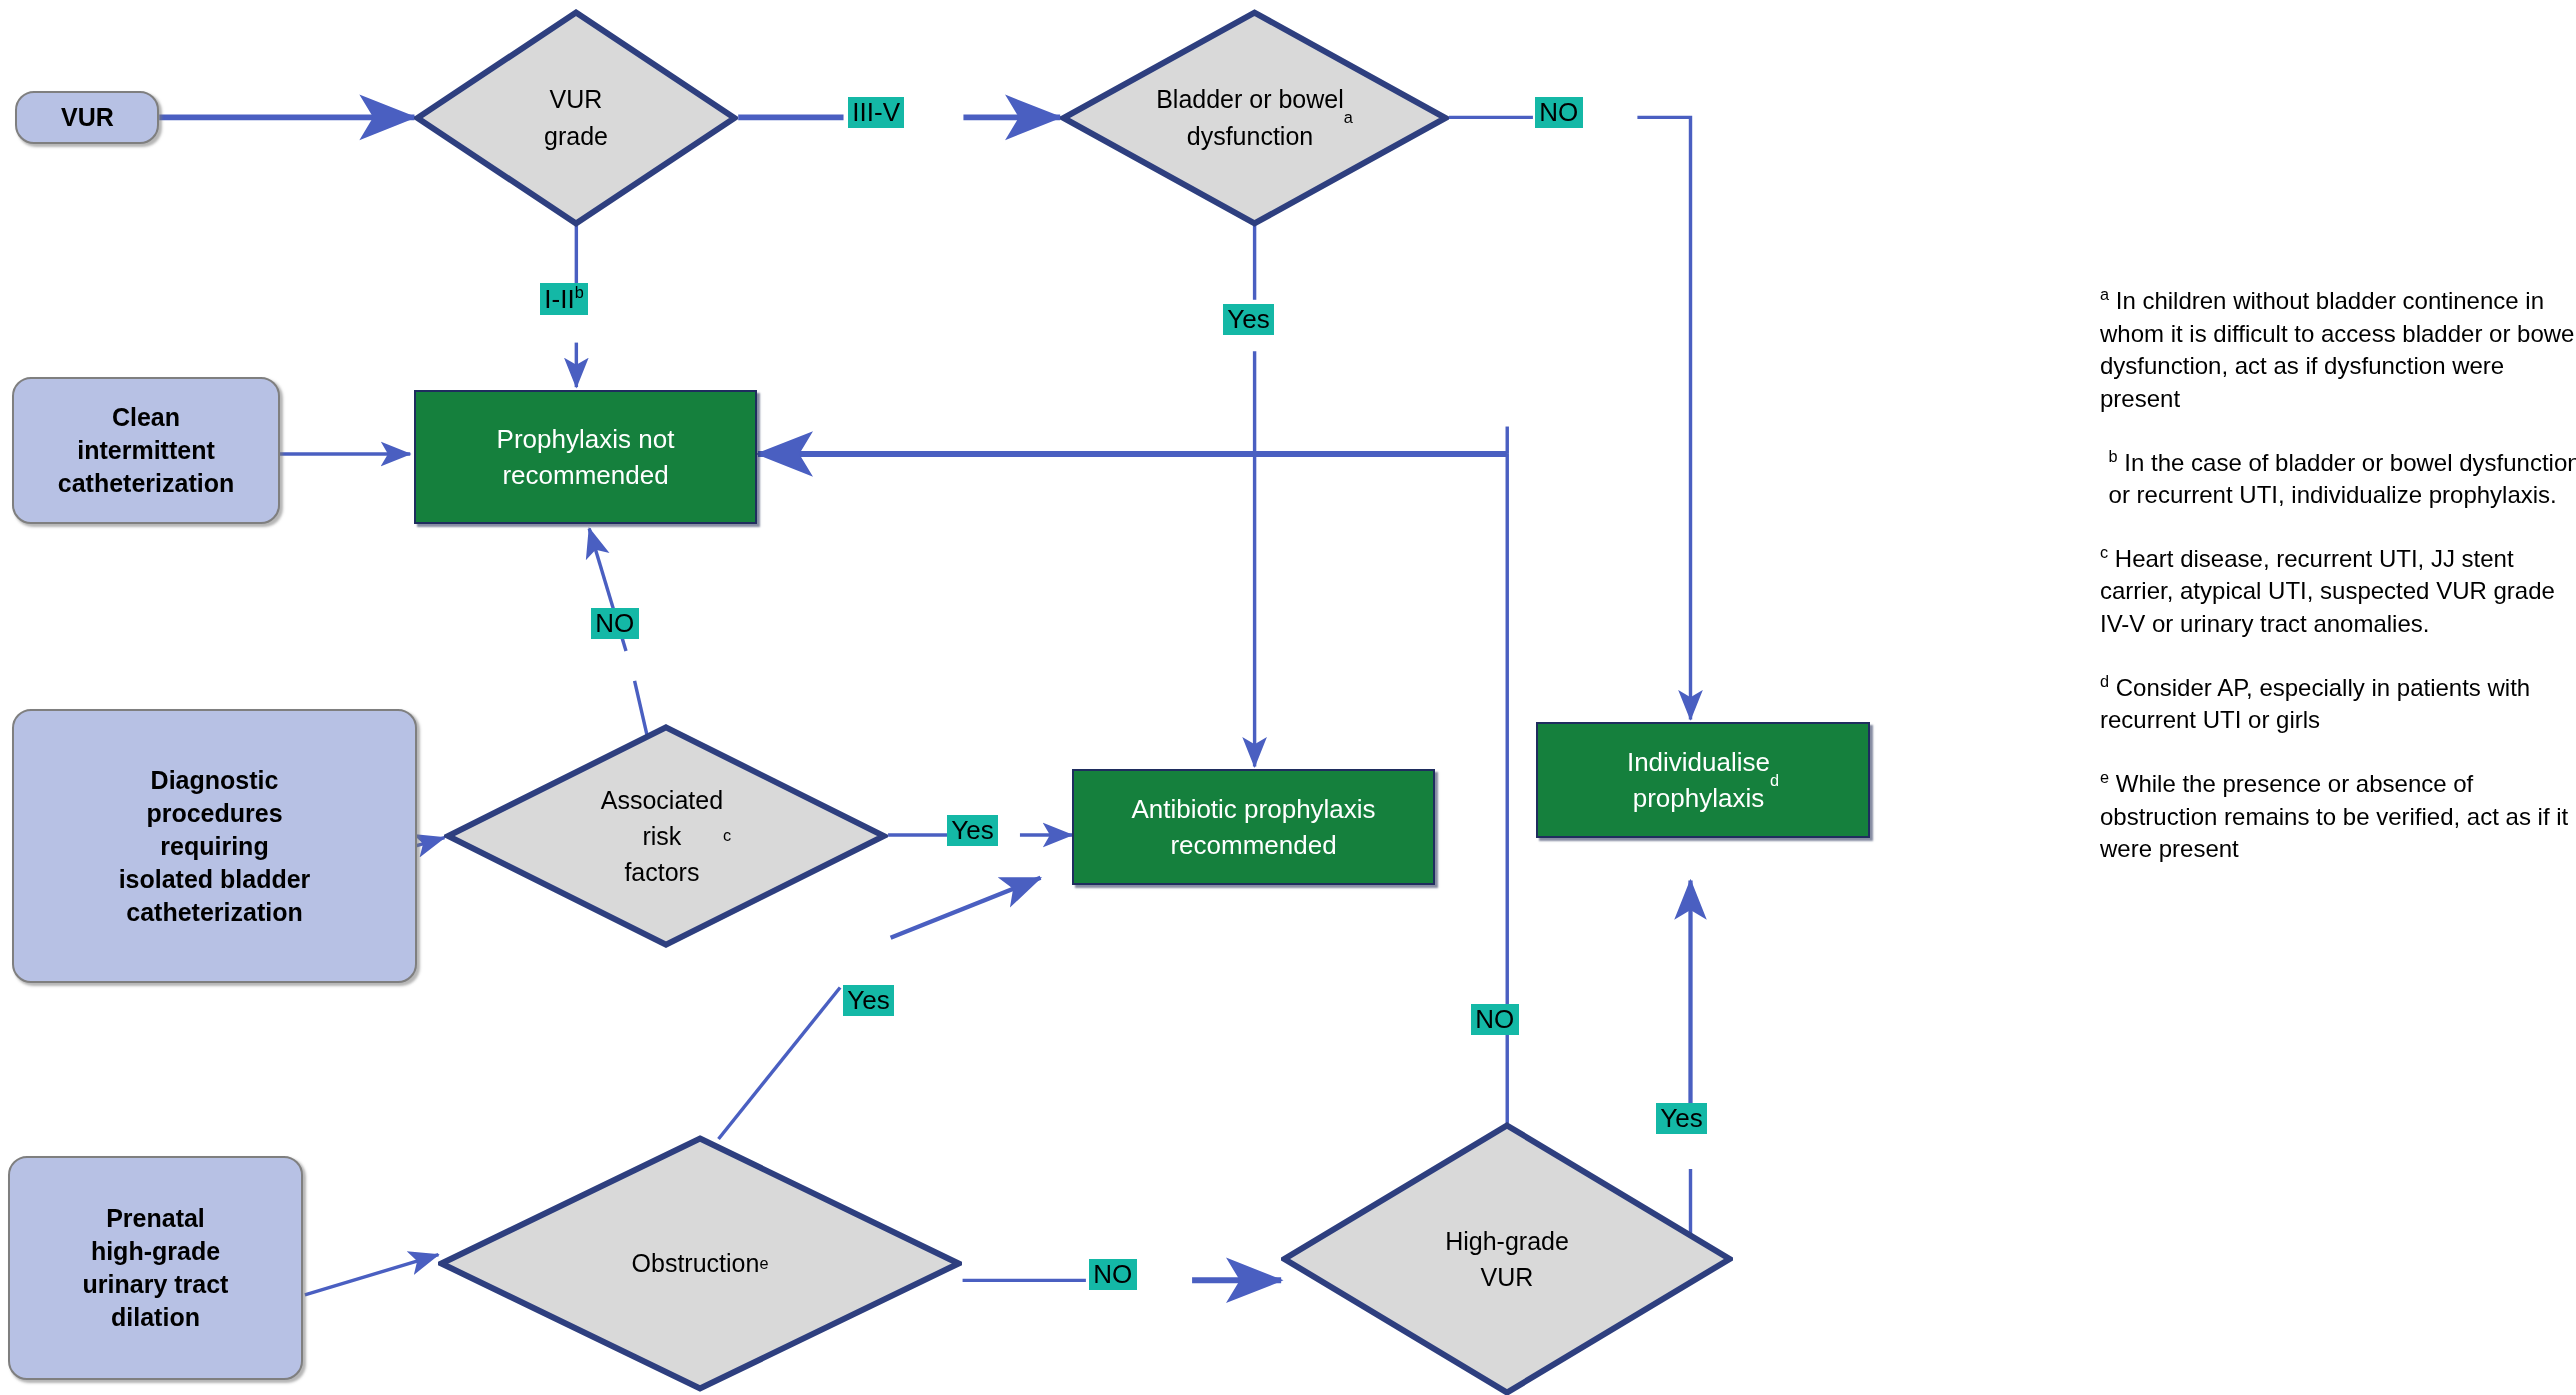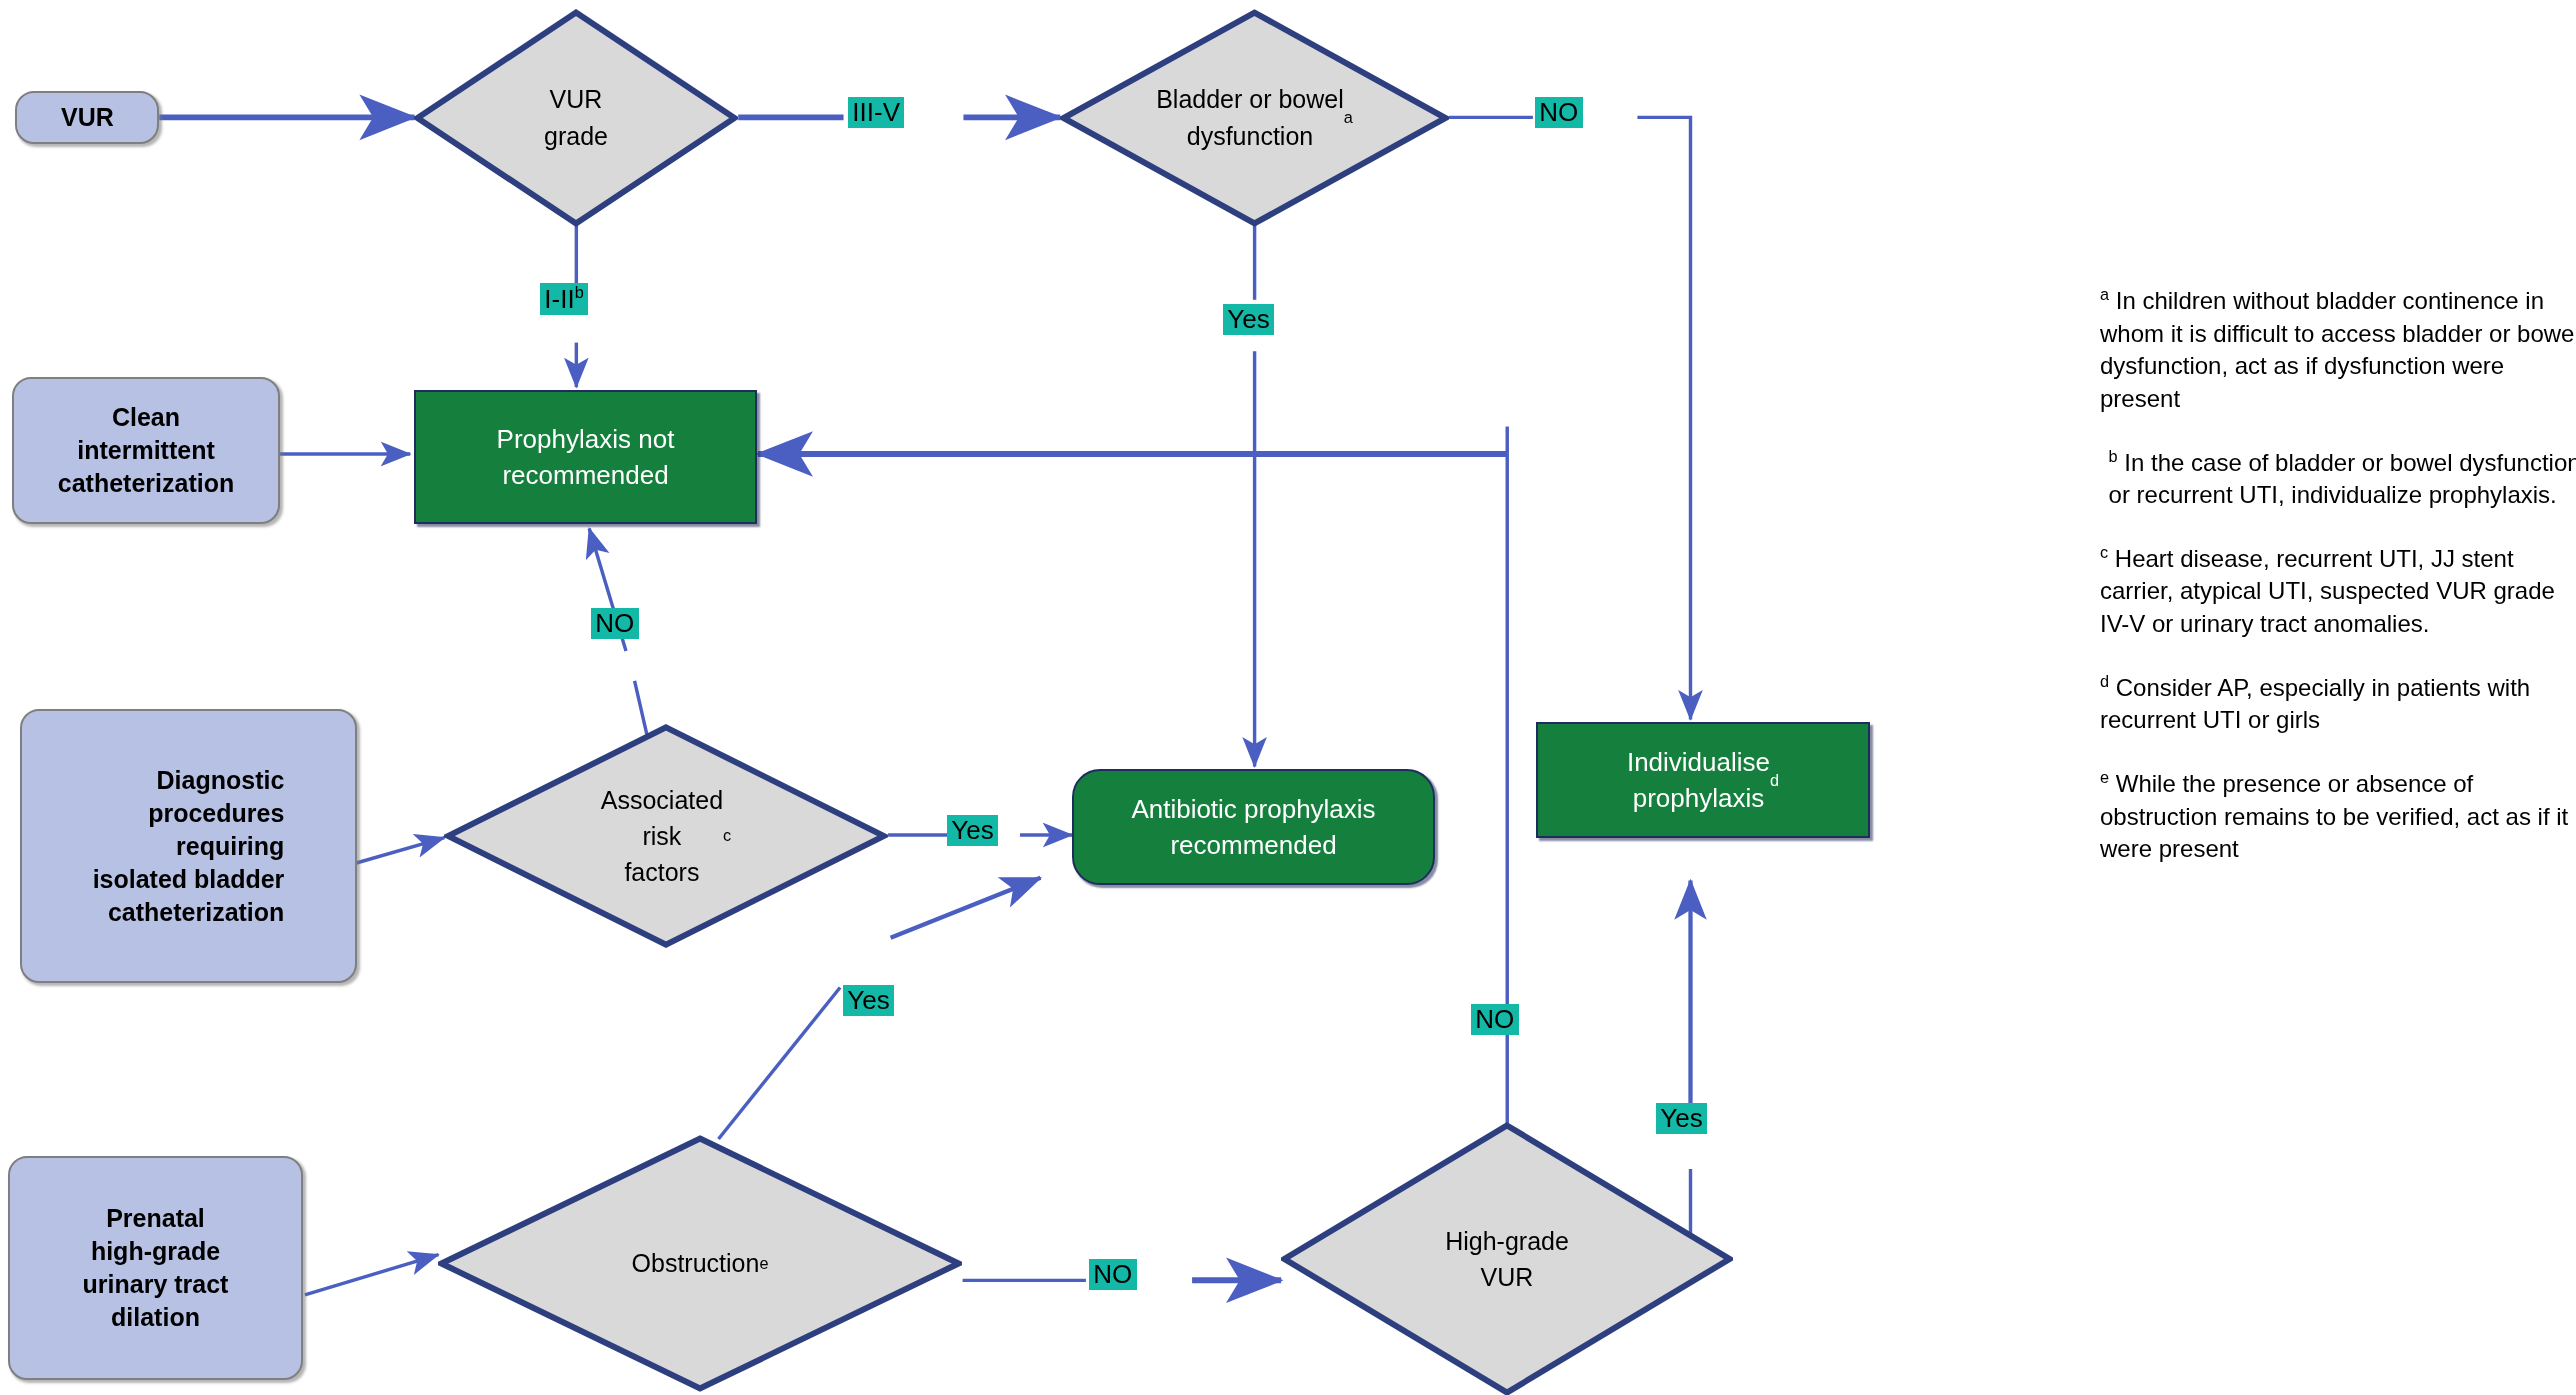--- a/index.html
+++ b/index.html
@@ -101,21 +101,21 @@
   <div class="node inbox" style="left:15.4px;top:91px;width:144px;height:53px;">
     <span>VUR</span>
   </div>
 
   <div class="node inbox" style="left:12px;top:377px;width:268px;height:147px;">
     <span style="white-space:pre-line">Clean
 intermittent
 catheterization</span>
   </div>
 
-  <div class="node inbox" style="left:20px;top:709px;width:337px;height:274px;text-align:right;">
+  <div class="node inbox" style="left:12px;top:709px;width:405px;height:274px;">
     <span style="white-space:pre-line">Diagnostic
 procedures
 requiring
 isolated bladder
 catheterization</span>
   </div>
 
   <div class="node inbox" style="left:8px;top:1156px;width:295px;height:224px;">
     <span style="white-space:pre-line">Prenatal
 high-grade
@@ -174,21 +174,21 @@
       <span style="white-space:pre-line">High-grade
 VUR</span>
     </div>
   </div>
 
   <div class="node outbox" style="left:414px;top:390px;width:343px;height:134px;">
     <span style="white-space:pre-line">Prophylaxis not
 recommended</span>
   </div>
 
-  <div class="node outbox" style="left:1072px;top:769px;width:363px;height:116px;border-radius:28px;">
+  <div class="node outbox" style="left:1072px;top:769px;width:363px;height:116px;">
     <span style="white-space:pre-line">Antibiotic prophylaxis
 recommended</span>
   </div>
 
   <div class="node outbox" style="left:1536px;top:722px;width:334px;height:116px;">
     <span style="white-space:pre-line;display:inline-block">Individualise
 prophylaxis</span>
       <sup class="sup">d</sup>
   </div>
 

